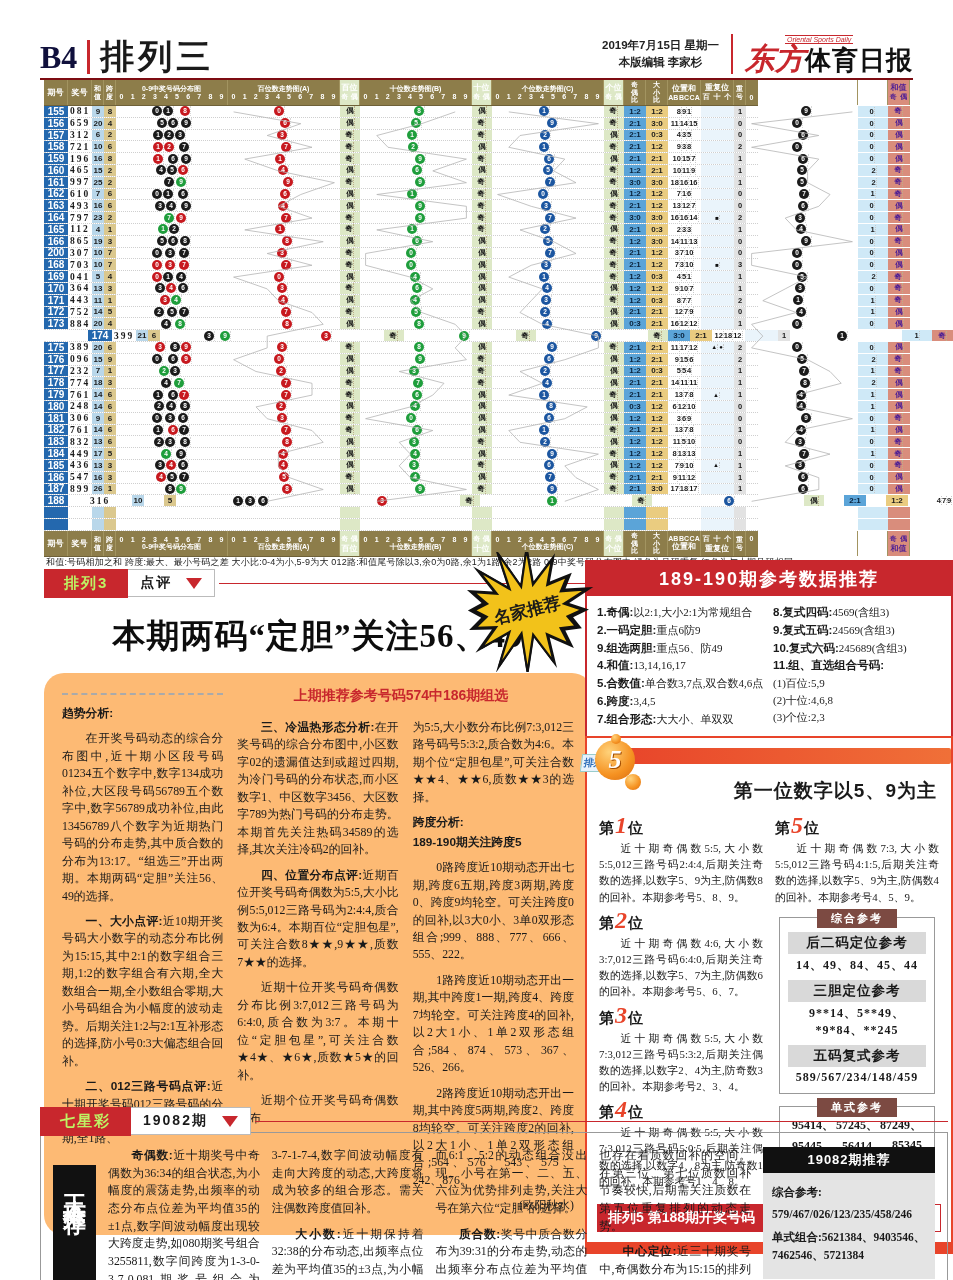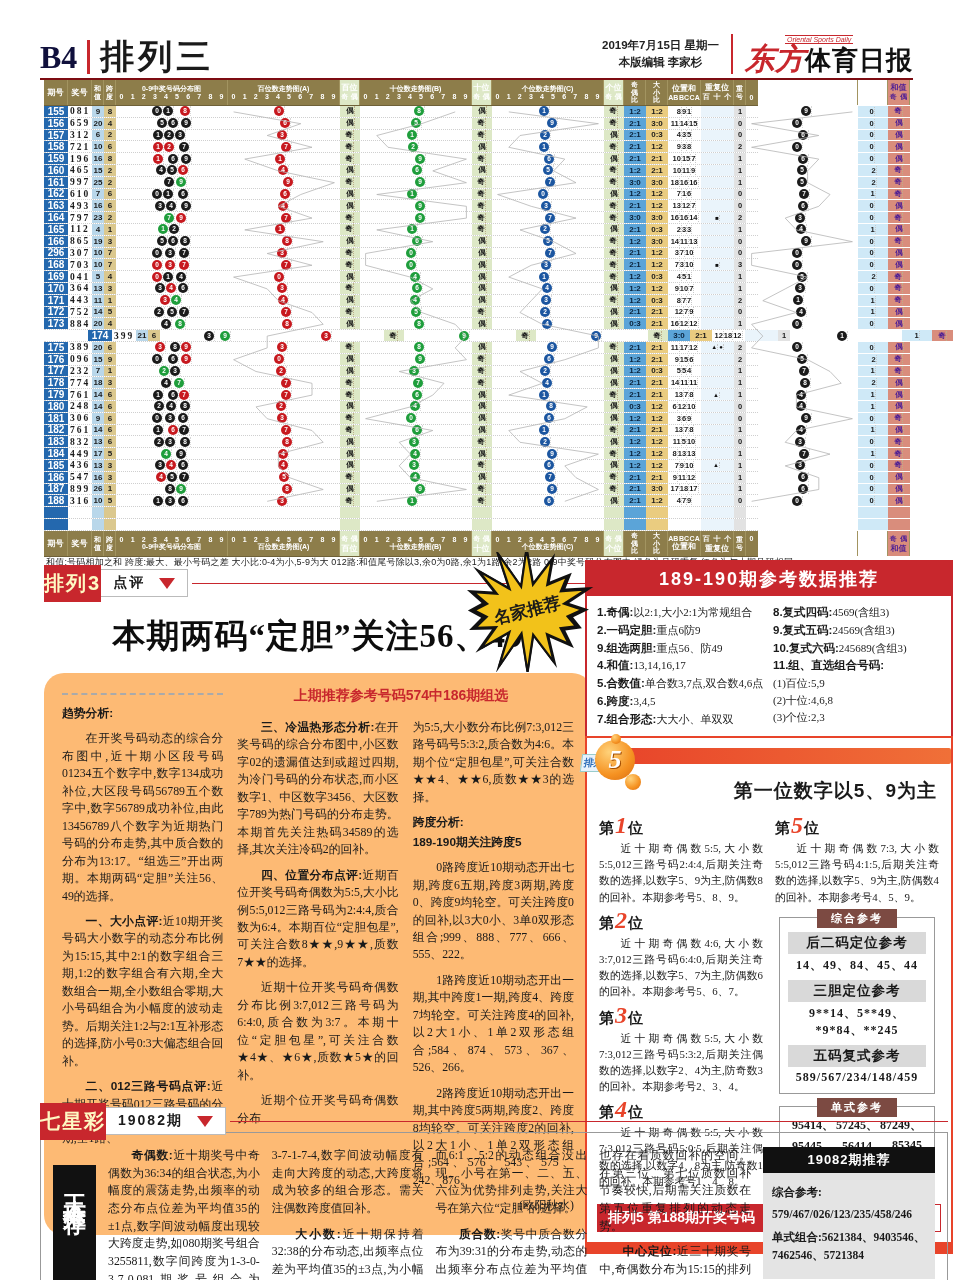--- a/index.html
+++ b/index.html
@@ -54,21 +54,21 @@
   .digits span,.hsub span{text-align:center;font-size:7px;font-weight:bold}
   .hsub{display:grid}
   .stack{font-size:7px;line-height:1.1;text-align:center;font-weight:bold;white-space:pre-line}
   #tbody{position:relative;background:#fff}
   #tbody svg.lines{position:absolute;left:0;top:0;pointer-events:none;z-index:2}
   .erow{height:12px}
   .erow .c-period{background:#2468ae}
   #note{position:absolute;left:46px;top:556px;width:880px;font-size:9px;color:#222;letter-spacing:0.2px}
   
   .sec-head{display:flex;align-items:center;height:30px}
-  .tagbox{background:#c8272d;color:#fef9c3;font-weight:bold;font-size:20px;padding:5px 0;letter-spacing:2px}
+  .tagbox{background:#c8272d;color:#bef264;font-weight:bold;font-size:15px;padding:5px 20px;letter-spacing:2px}
   .tabbox{background:#fff;border:1px solid #bbb;border-left:none;font-weight:bold;font-size:14px;
           padding:4px 12px;display:flex;align-items:center;gap:14px;letter-spacing:2px}
   .tri{width:0;height:0;border-left:8px solid transparent;border-right:8px solid transparent;border-top:11px solid #c8272d}
   .headrule{flex:1;height:1px;background:#c8272d;margin-left:4px}
   
   #review{position:absolute;left:44px;top:568px;width:548px}
   #burst{position:absolute;left:408px;top:-16px;width:150px;height:120px;z-index:5}
   #burst text{font-weight:bold;font-size:17px}
   .headline{font-family:"Liberation Serif",serif;font-weight:bold;font-size:33px;text-align:center;
             letter-spacing:1px;margin:16px 0 14px 0;color:#0d0d0d}
@@ -1677,21 +1677,21 @@
           <span>0</span>
           <span></span>
           <span></span>
         </div>
         <div class="pair psalmon">
           <span>奇</span>
           <span></span>
         </div>
       </div>
       <div class="trow drow" style="grid-template-columns: 24px 24px 12px 12px 112px 112px 20px 112px 20px 112px 20px 22px 22px 33px 33px 12px 112px 30px 22px;">
-        <div class="c-period">296</div>
+        <div class="c-period">200</div>
         <div class="c-number">307</div>
         <div class="c-sum">10</div>
         <div class="c-span">7</div>
         <div class="chart">
           <div class="sc">
             <span class="dot k">0</span>
           </div>
           <div class="sc"></div>
           <div class="sc"></div>
           <div class="sc">
@@ -4056,21 +4056,21 @@
         <div class="sub3 c-sk">
           <span>0</span>
           <span></span>
           <span></span>
         </div>
         <div class="pair psalmon">
           <span></span>
           <span>偶</span>
         </div>
       </div>
-      <div class="trow drow" style="grid-template-columns: 24px 24px 12px 12px 112px 112px 20px 112px 20px 112px 20px 22px 22px 33px 33px 12px 112px 30px 22px;">
+      <div class="trow drow" style="grid-template-columns: 24px 24px 12px 12px 112px 112px 20px 112px 20px 112px 20px 22px 22px 33px 33px 12px 112px 30px 22px; gap: 20px;">
         <div class="c-period">188</div>
         <div class="c-number">316</div>
         <div class="c-sum">10</div>
         <div class="c-span">5</div>
         <div class="chart">
           <div class="sc"></div>
           <div class="sc">
             <span class="dot k">1</span>
           </div>
           <div class="sc"></div>

